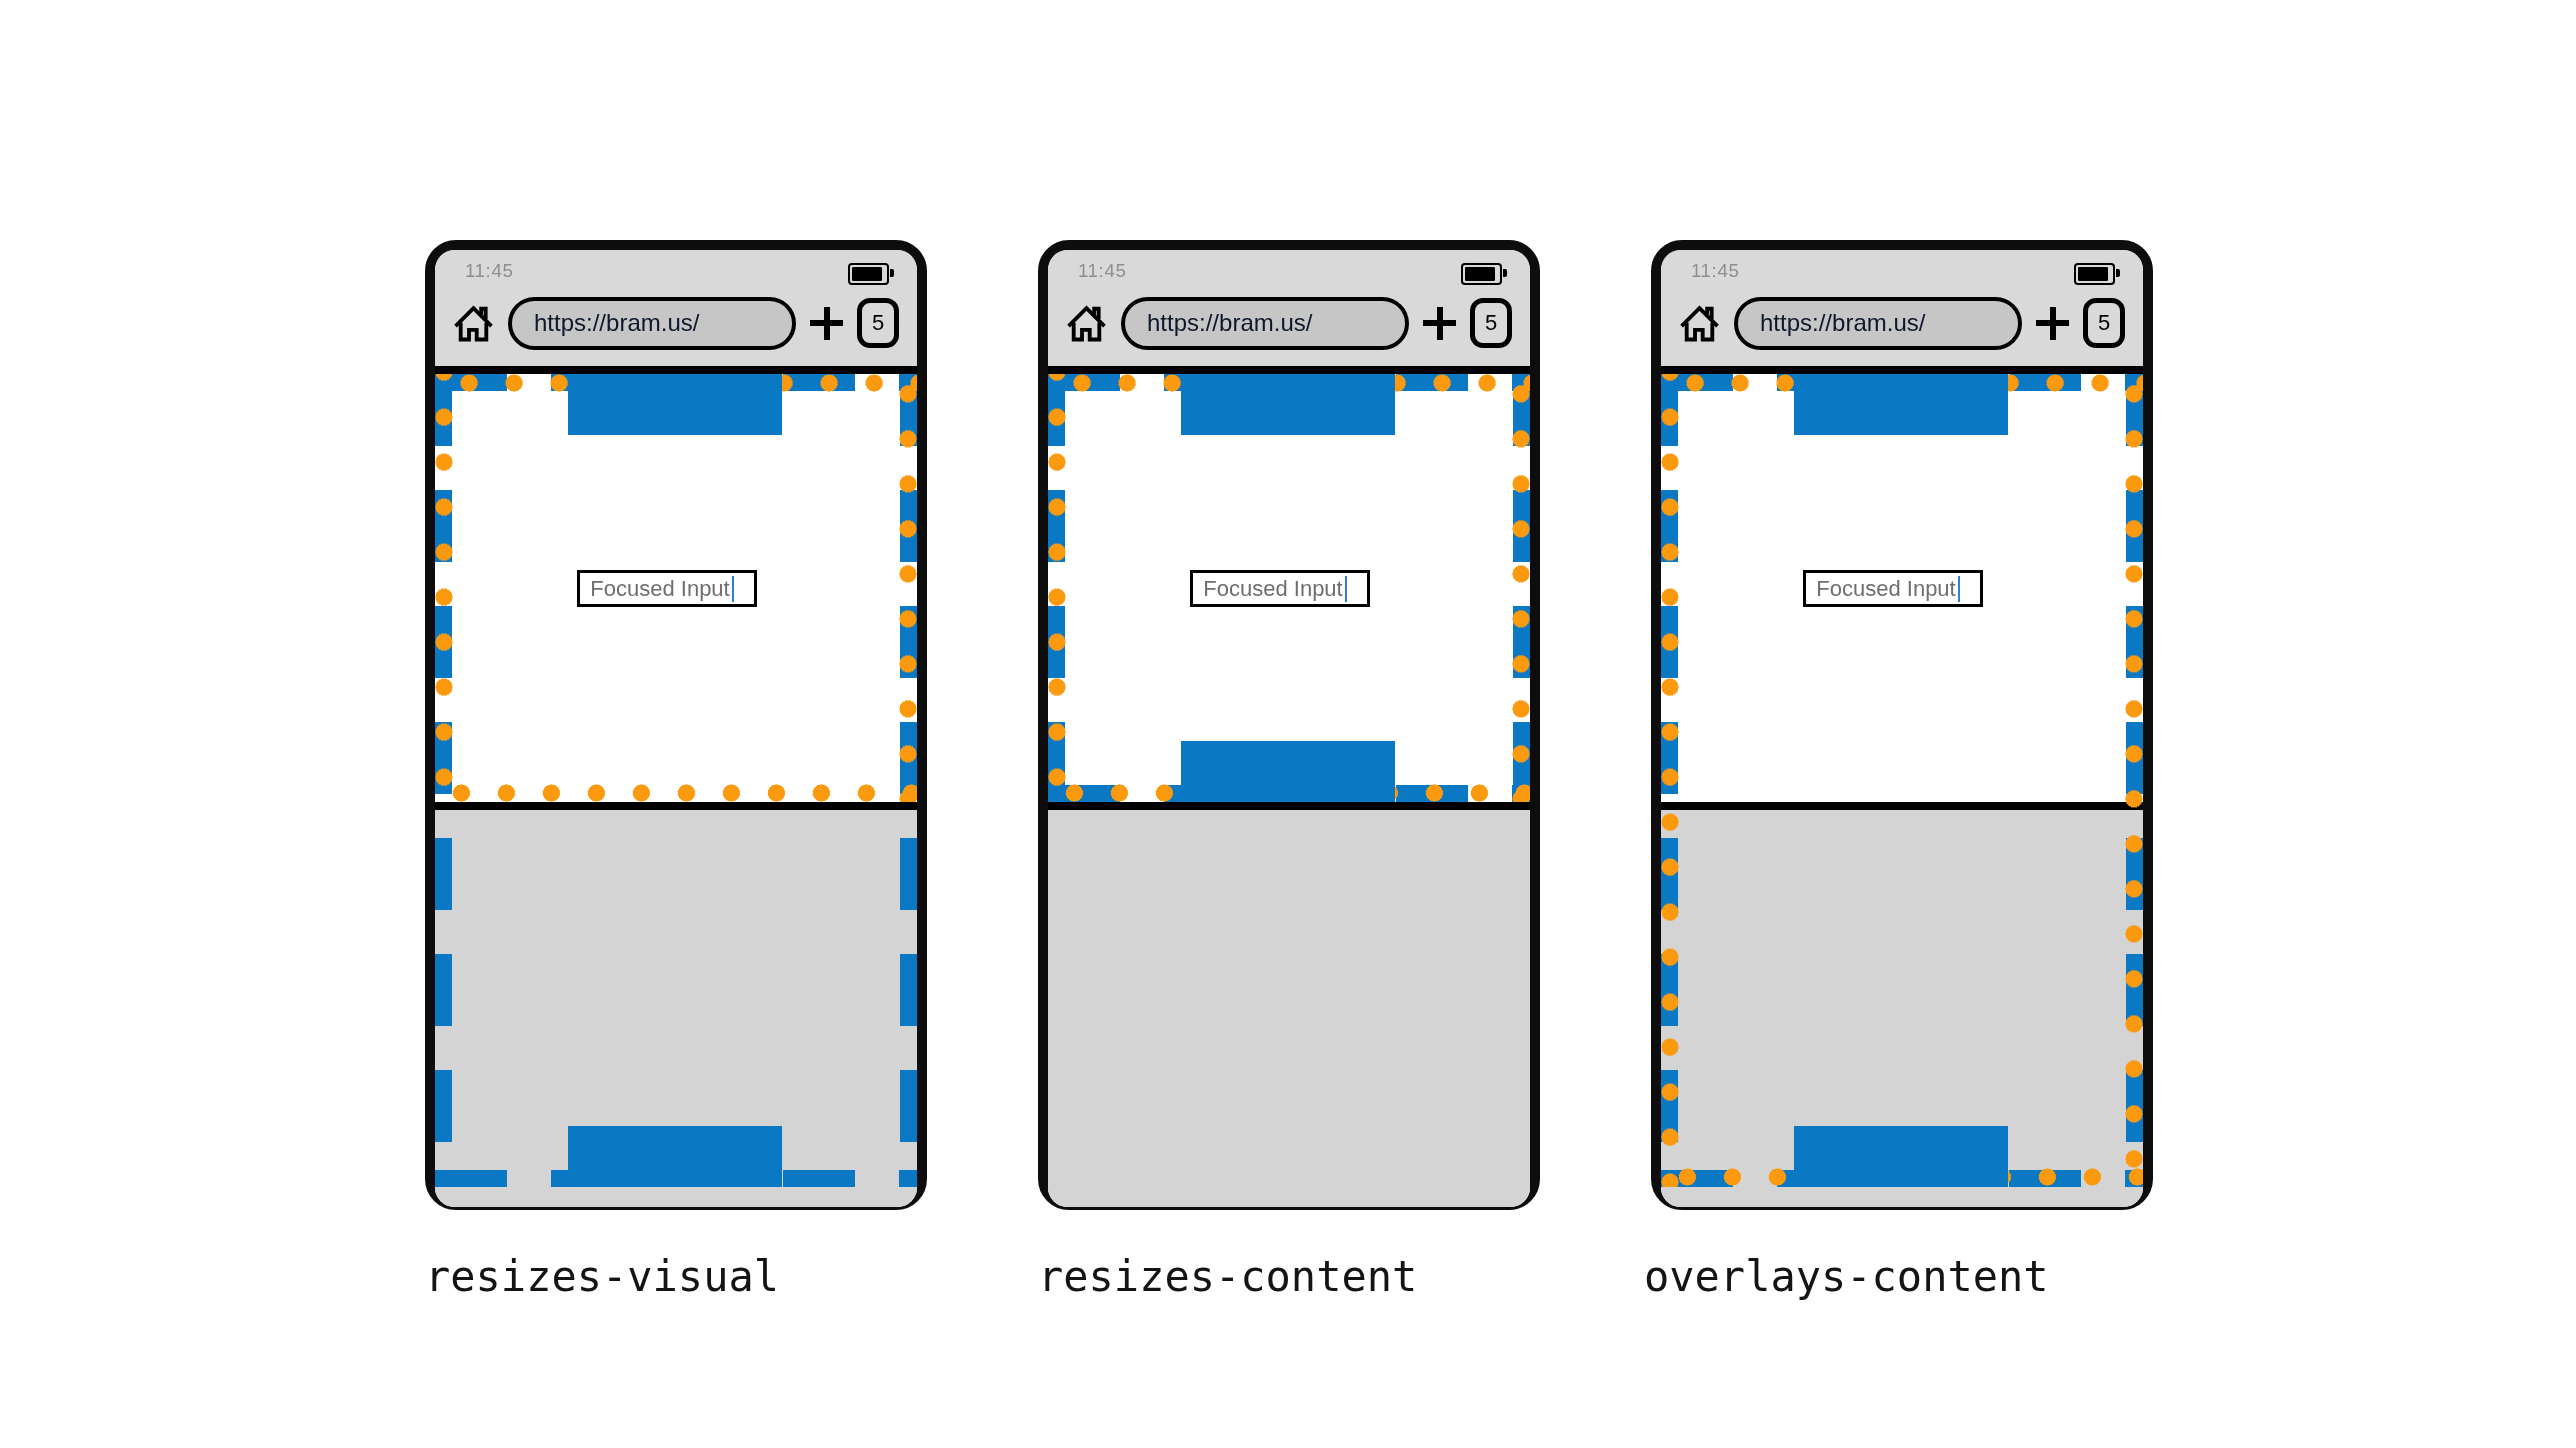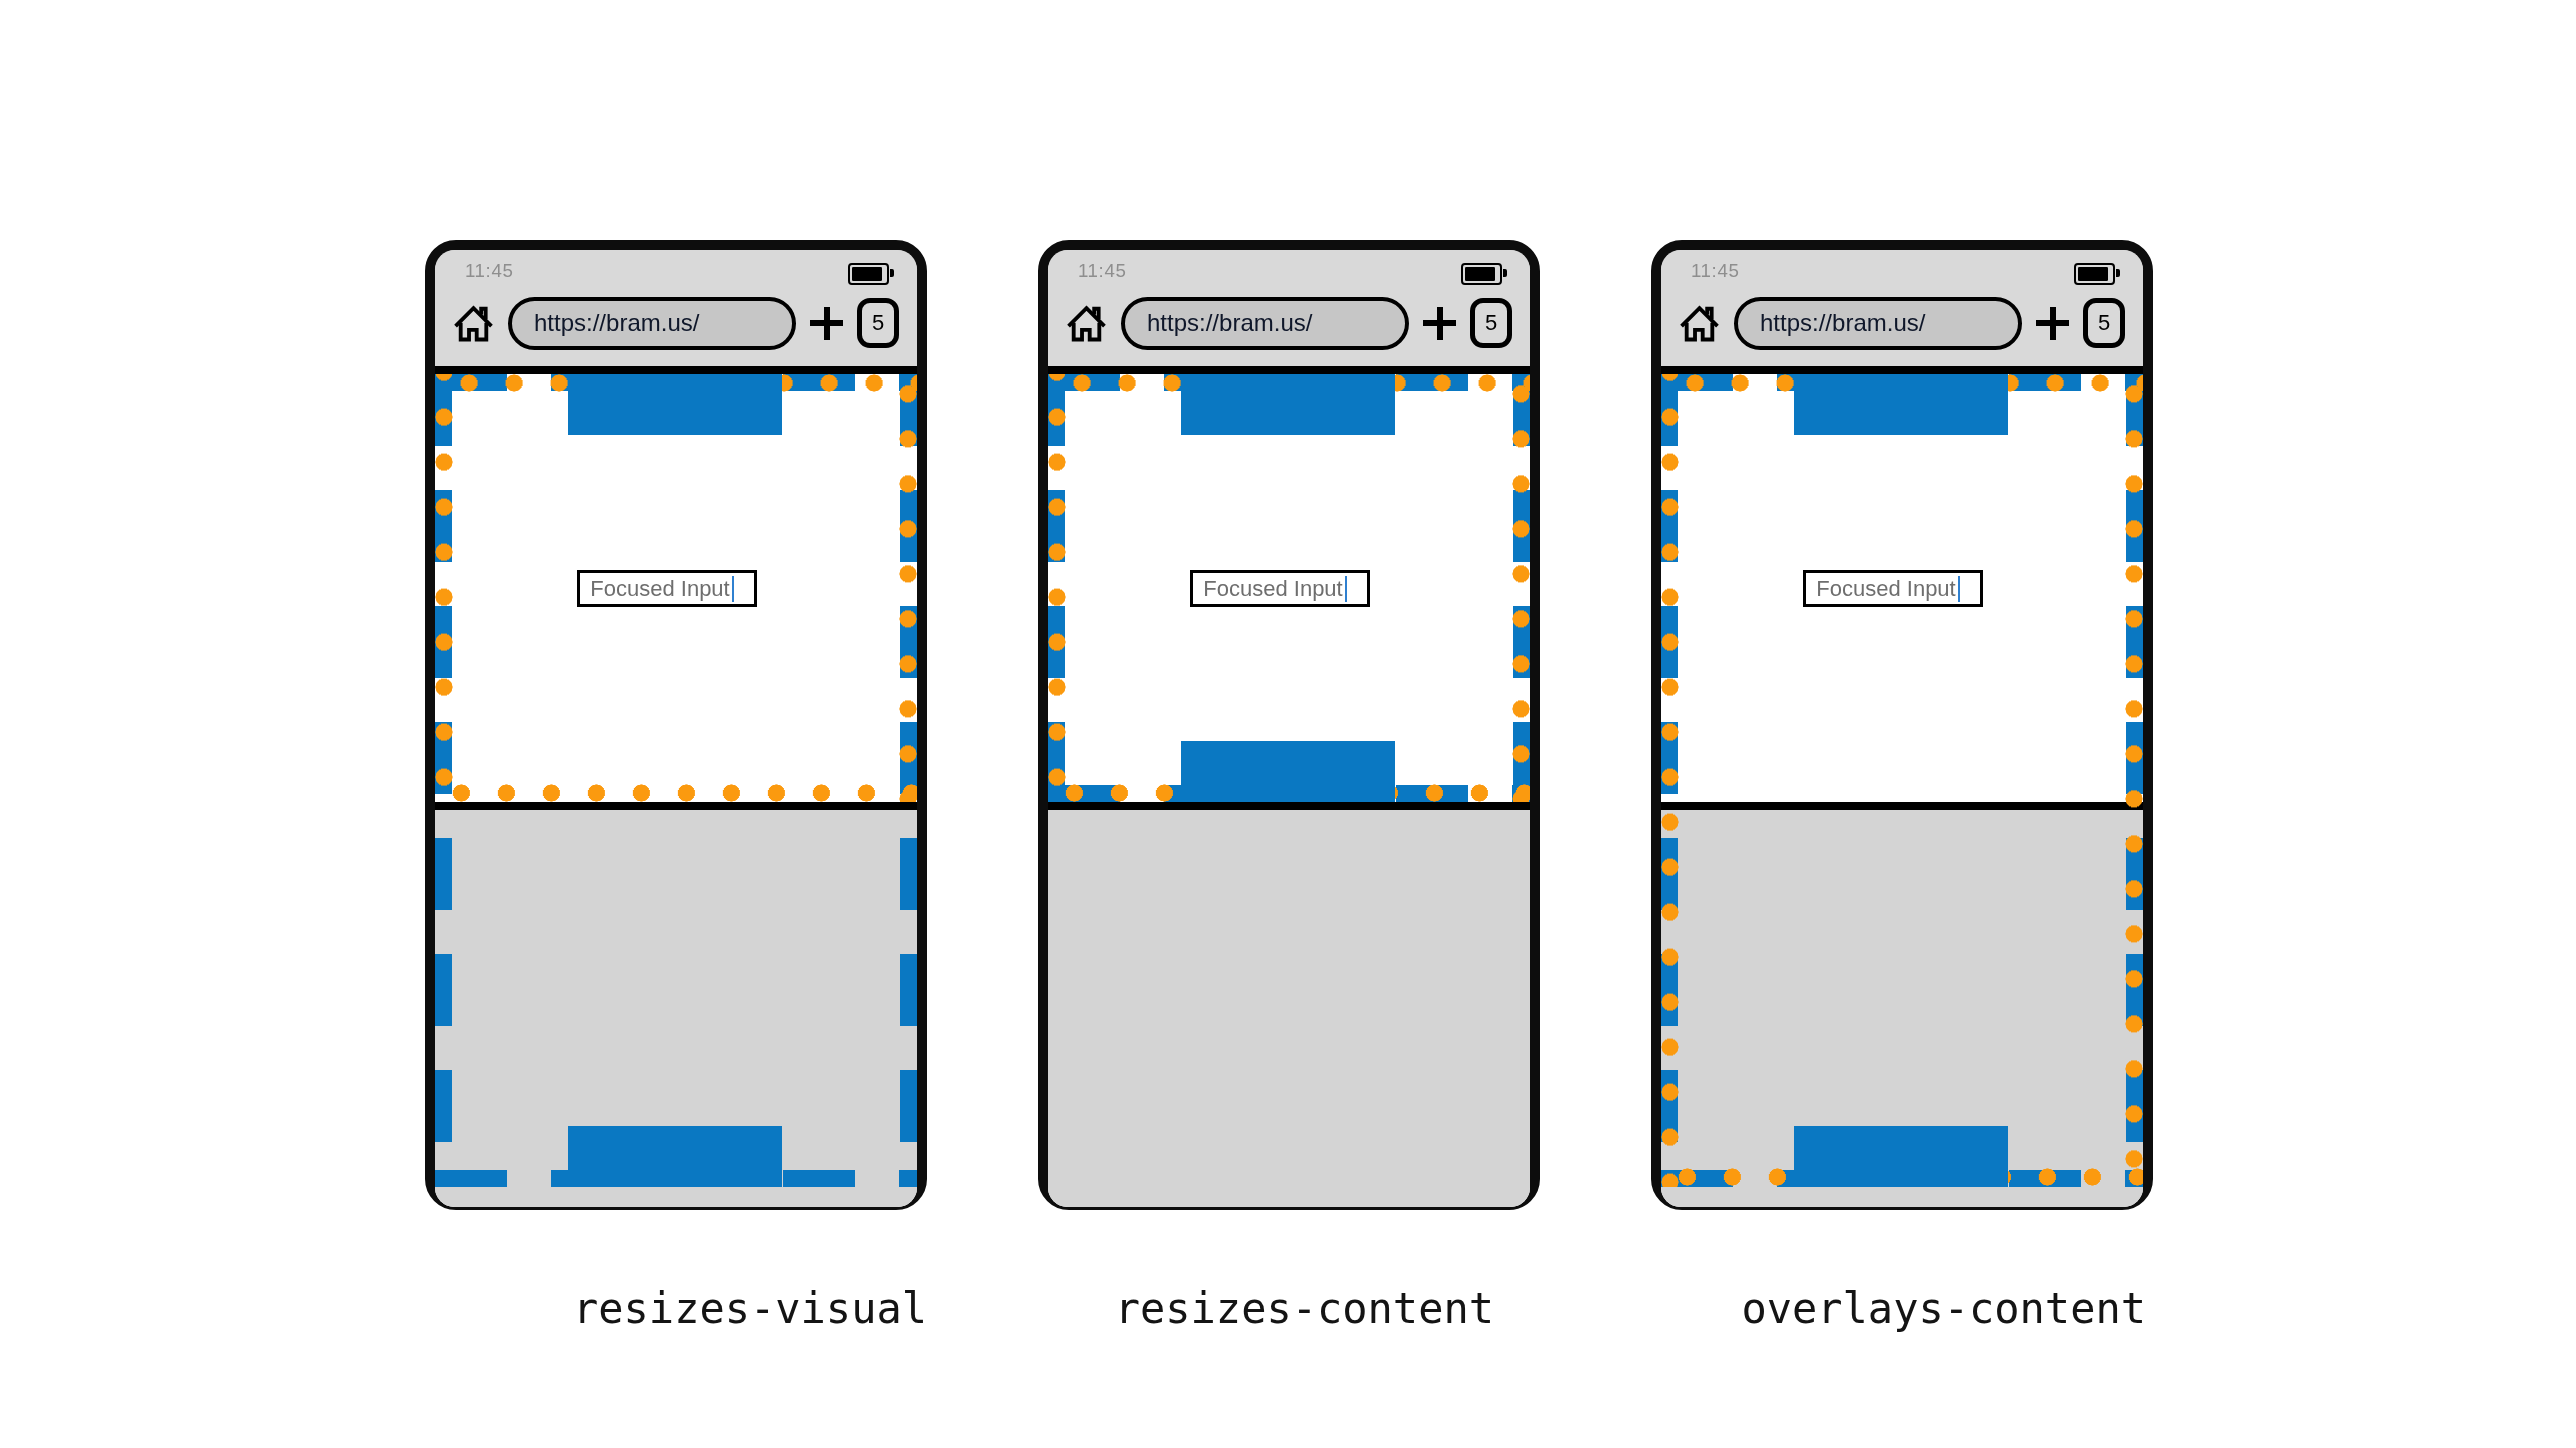--- a/index.html
+++ b/index.html
@@ -71,23 +71,23 @@
   .hdr { top:0; }
   .ftr { top:calc(var(--pageH) - 61px); }
 
   .inputbox { position:absolute; left:142px; top:196px; width:180px; height:37px;
               background:#fff; border:3.2px solid #000; z-index:5; box-sizing:border-box;
               display:flex; align-items:center; padding-left:10.3px;
               font-size:22px; color:#6e6e6e; white-space:nowrap; }
   .caret { width:2.6px; height:26px; background:#2f80d0; margin-left:1.9px; flex:0 0 auto; }
 
   
-  .label { position:absolute; top:1252px; width:502px; text-align:right;
-           font-family:"DejaVu Sans Mono", monospace; font-size:42px; color:#141414;margin-top:32px; }
-  .lab1 { left:425px; } .lab2 { left:992px; } .lab3 { left:1644px; }
+  .label { position:absolute; top:1252px; width:502px; text-align:left;
+           font-family:"DejaVu Sans Mono", monospace; font-size:42px; color:#141414; }
+  .lab1 { left:425px; } .lab2 { left:1038px; } .lab3 { left:1644px; }
 </style>
 </head>
 <body>
 
 <div class="phone p1">
   <div class="topbar">
     <div class="time">11:45</div>
     <div class="battery">
         <div class="fill"></div>
         <div class="nub"></div>

